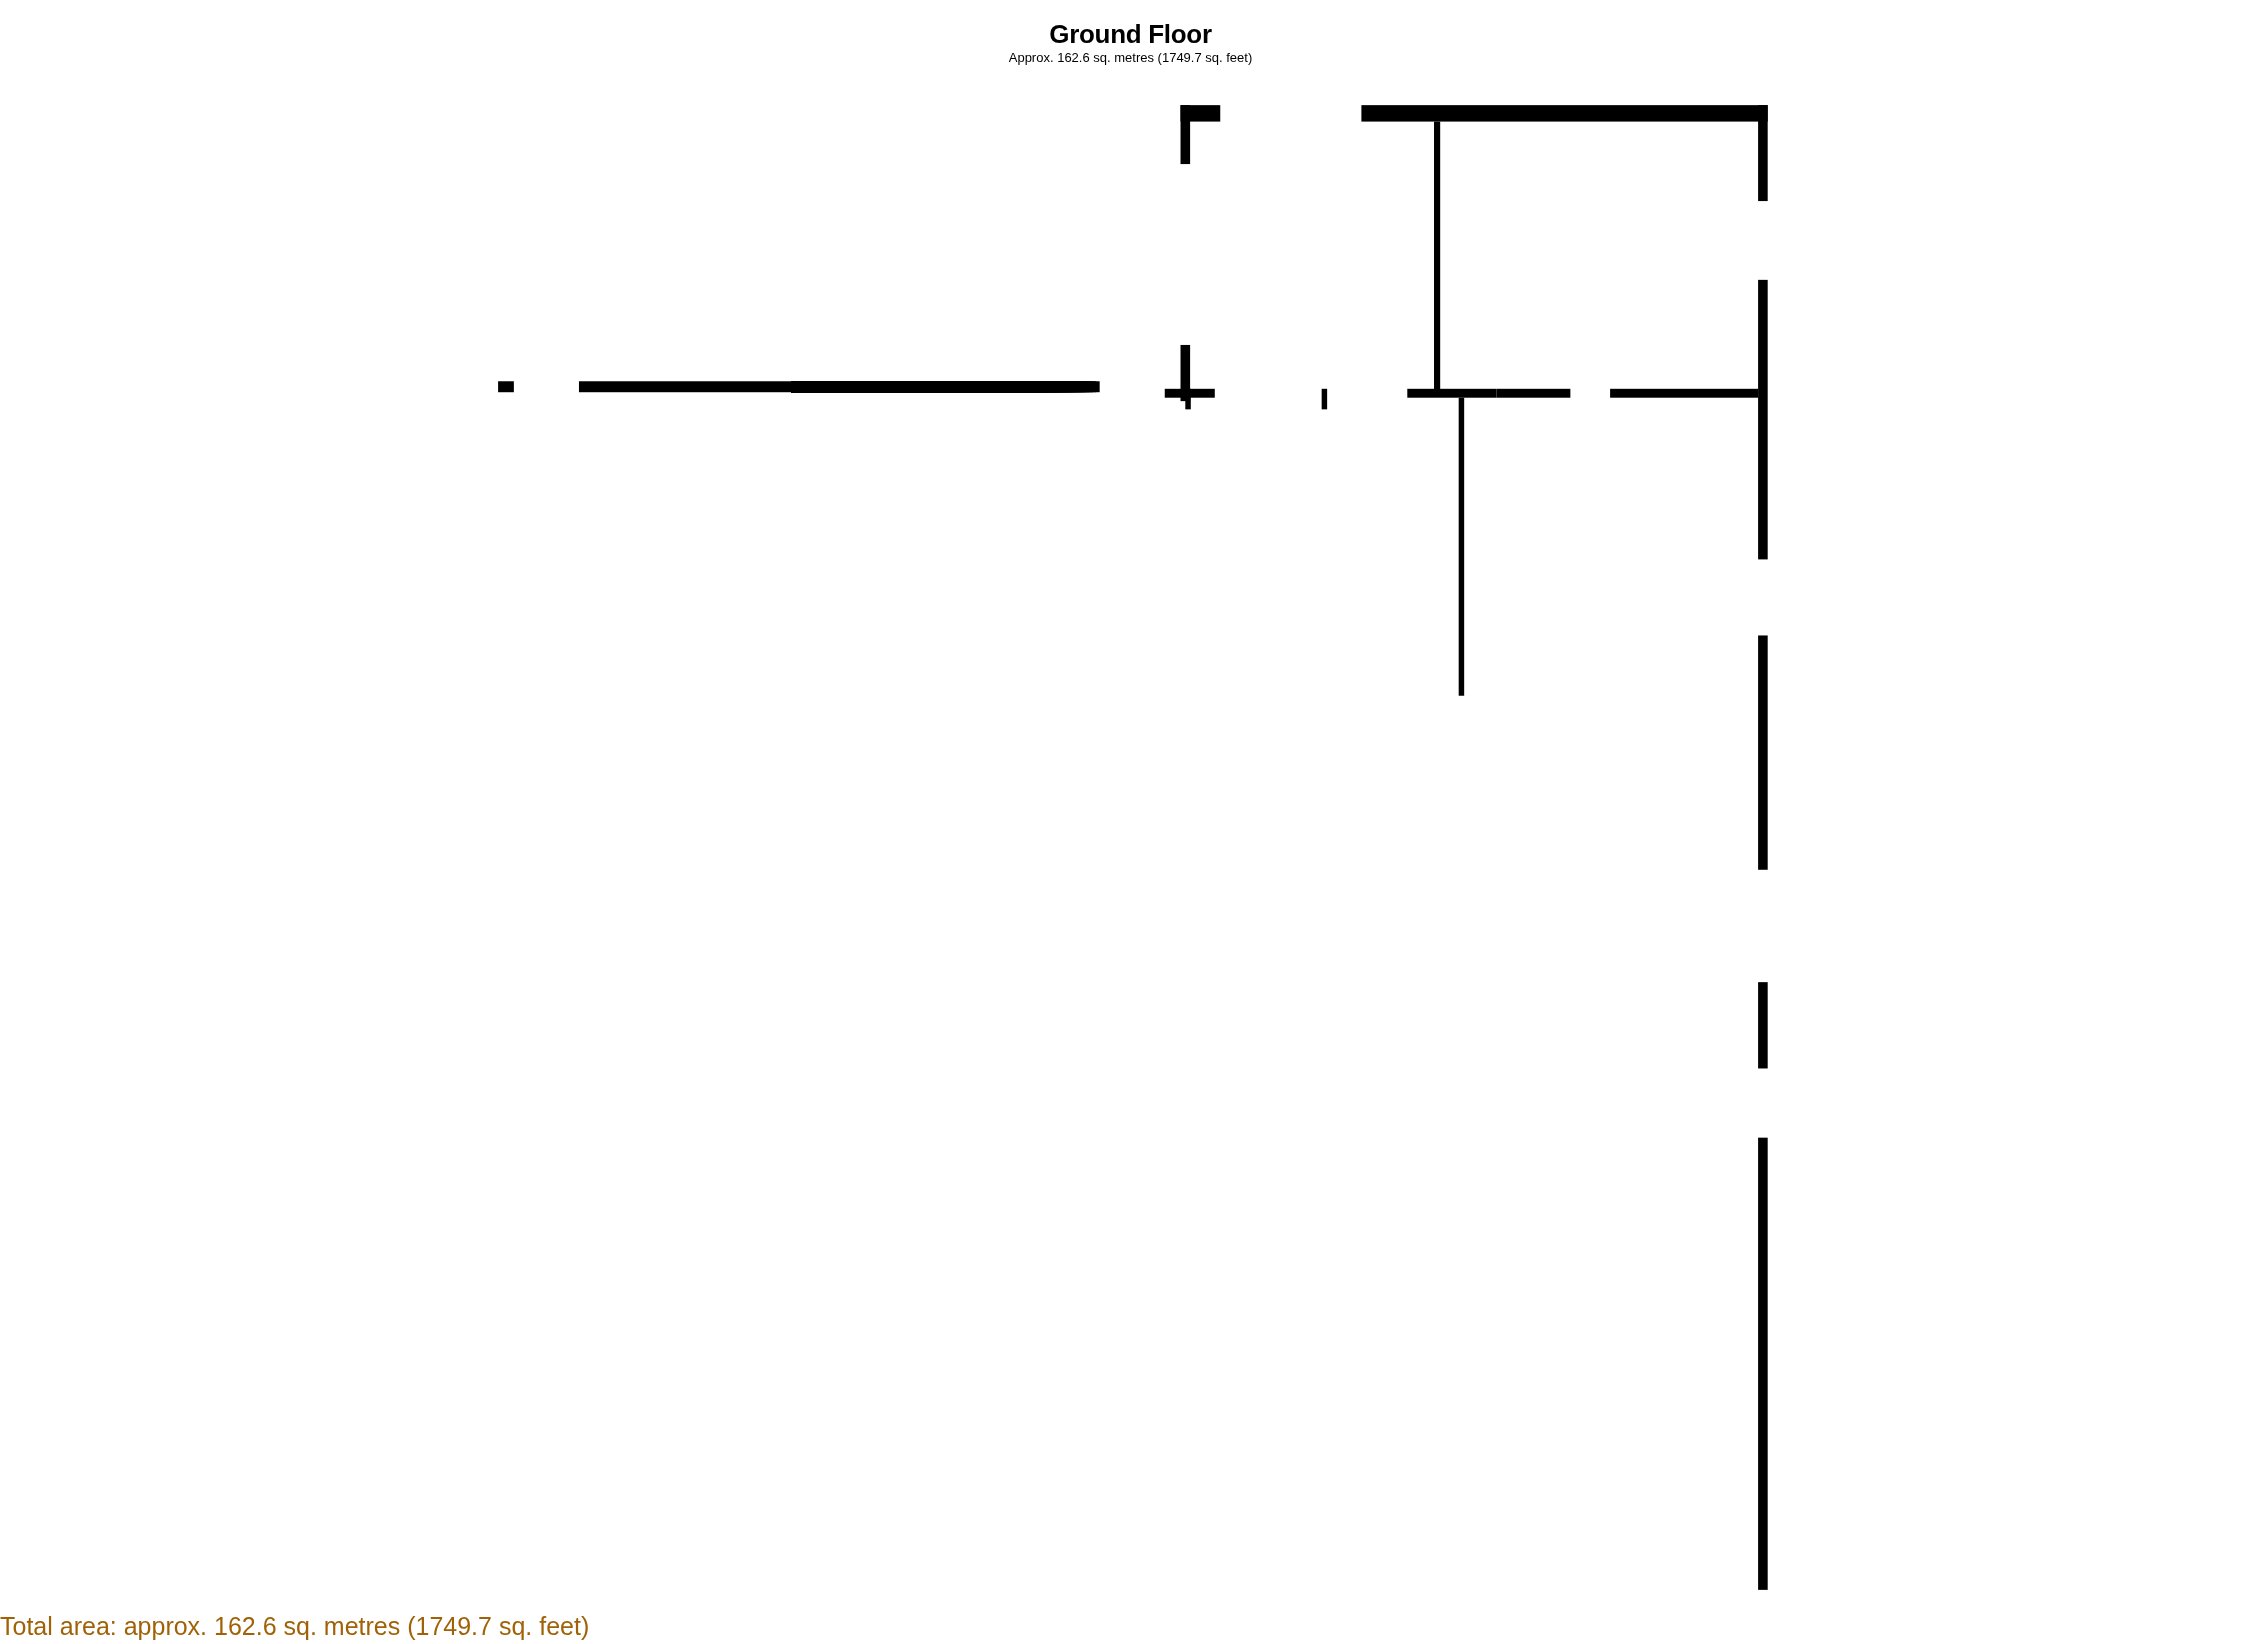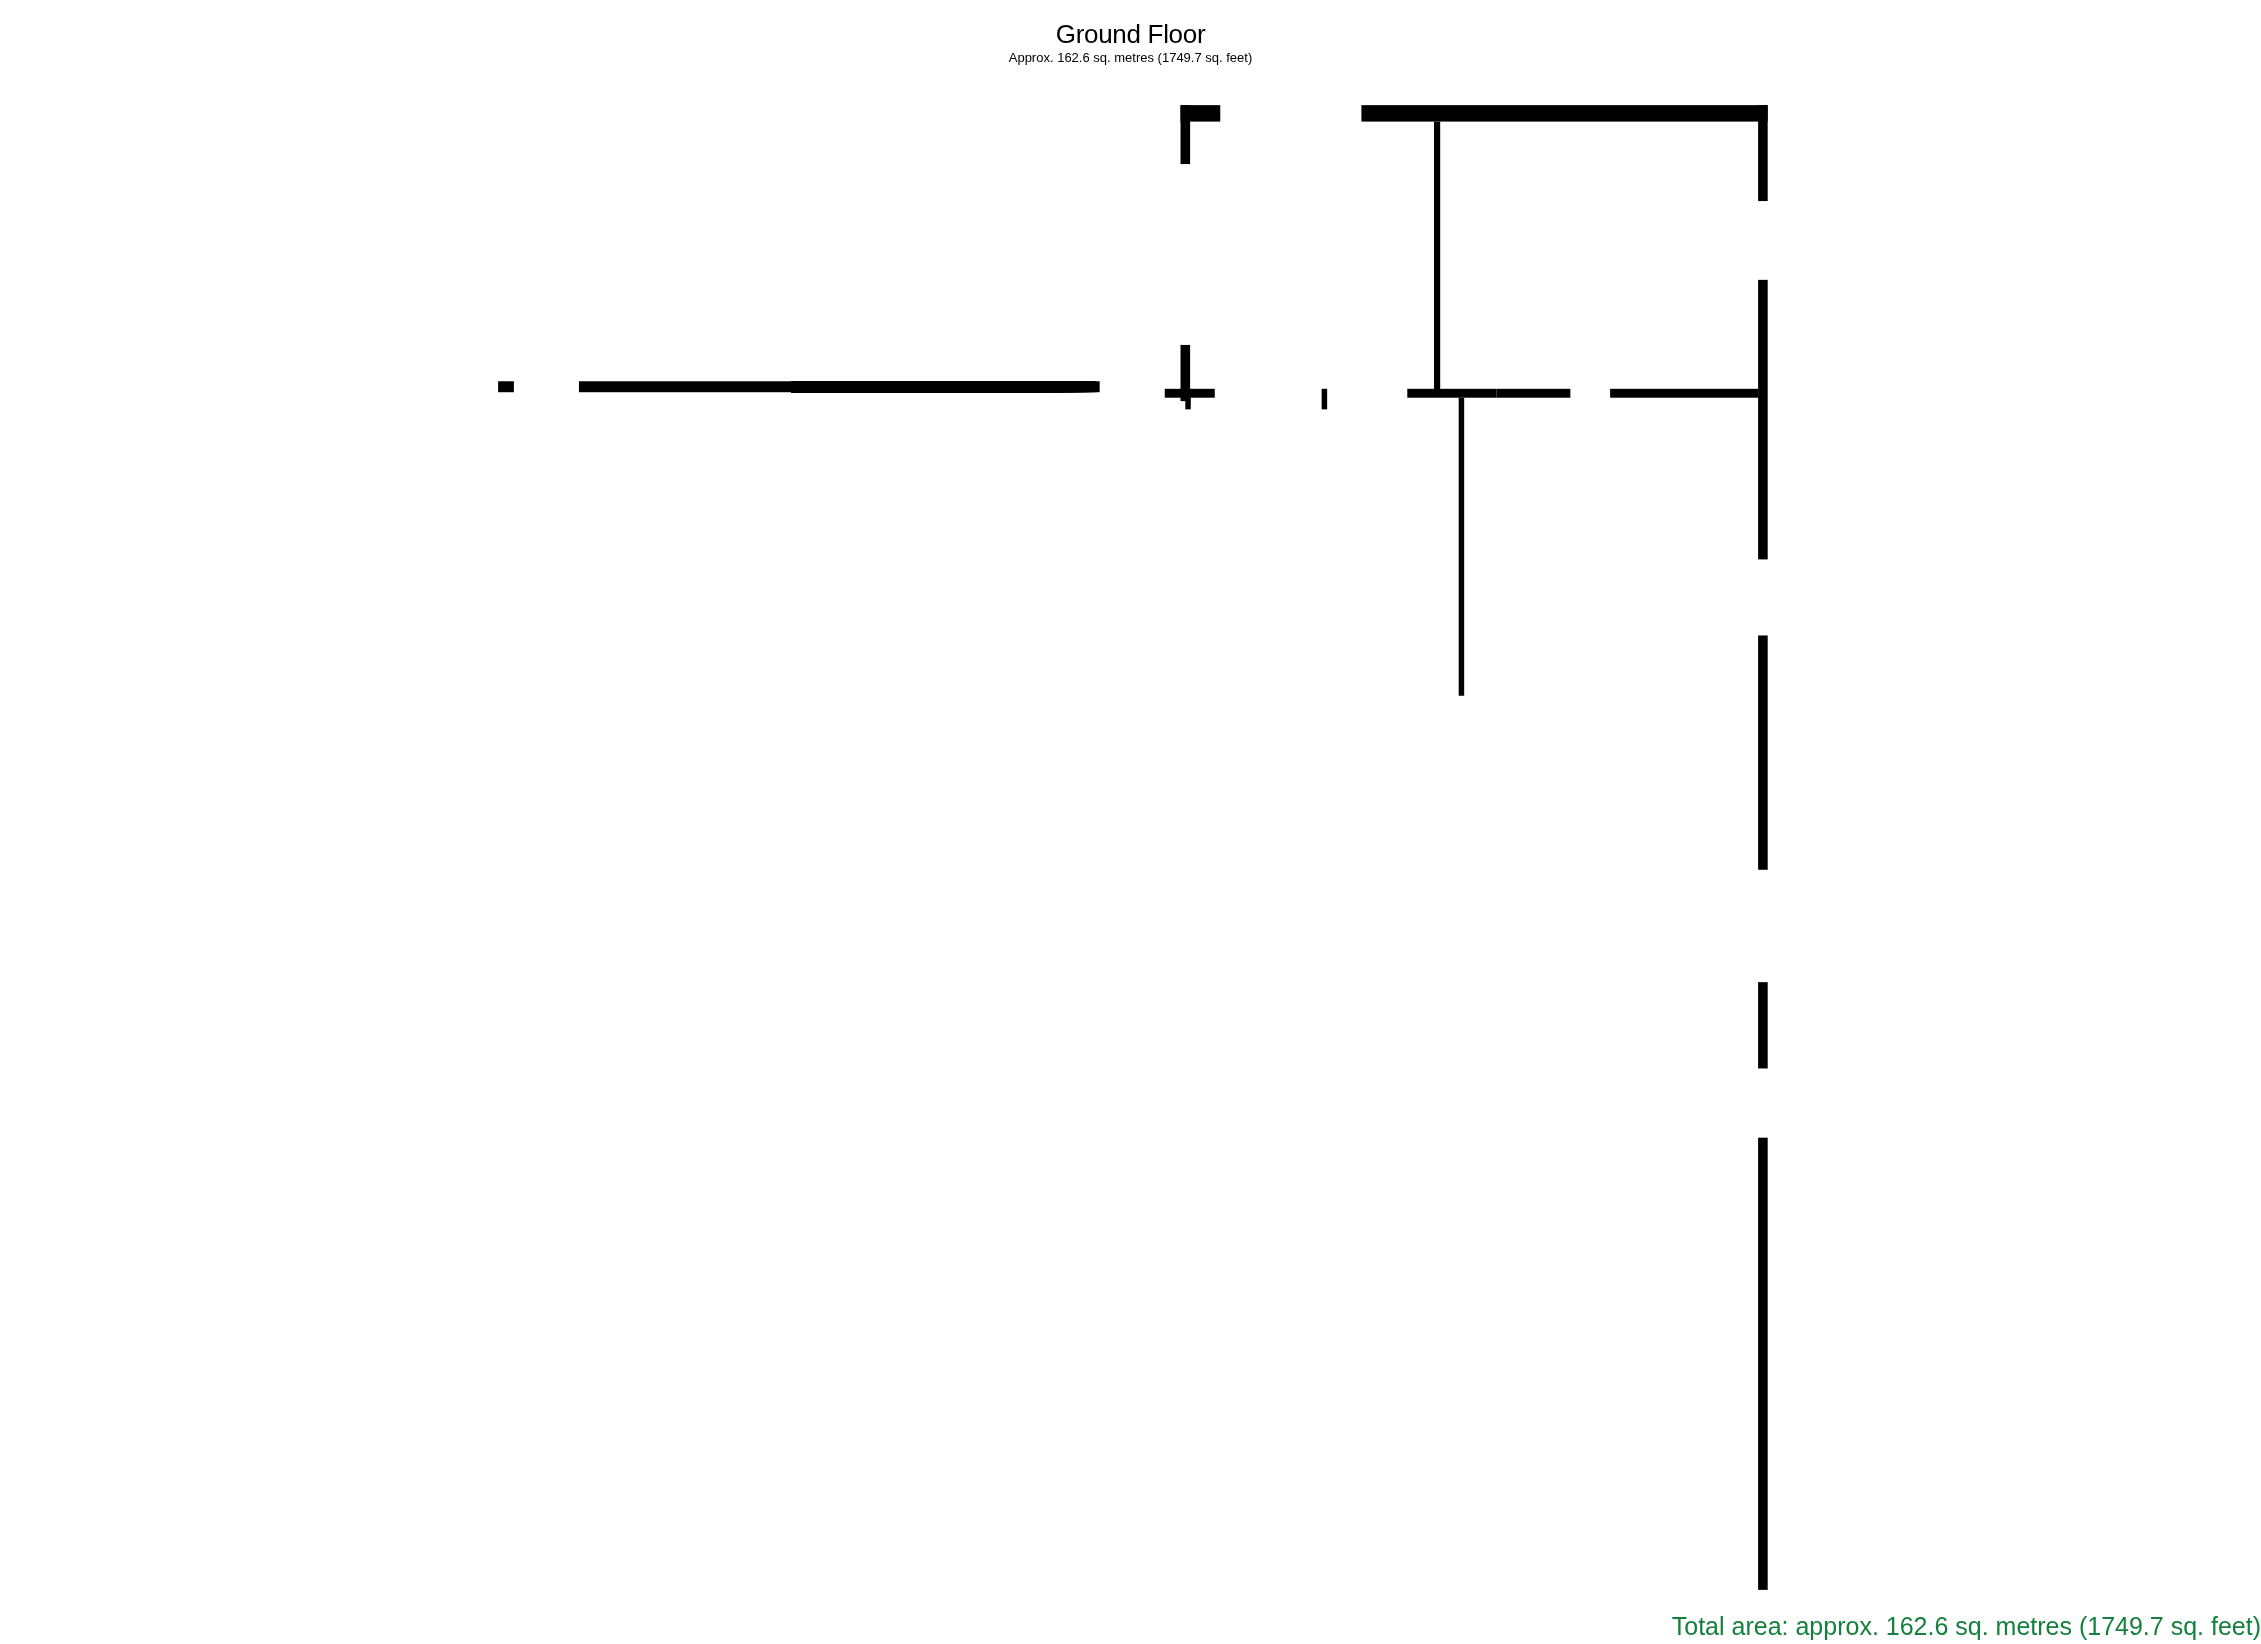--- a/index.html
+++ b/index.html
@@ -1,20 +1,20 @@
 <!DOCTYPE html>
 <html style="font-size:11px"><head>
 <meta charset="utf-8">
 <style>
   html, body { margin:0; padding:0; background:#ffffff; }
   body { width:2261px; height:1645px; position:relative; overflow:hidden; font-family:"Liberation Sans", sans-serif; }
   .title-block { position:absolute; left:0; top:19px; width:2261px; text-align:center; }
-  .title { font-family:"Liberation Sans", sans-serif; font-weight:normal; font-size:26px; color:#000; line-height:30px; letter-spacing:-0.3px; }
+  .title { font-family:"Liberation Sans", sans-serif; font-weight:bold; font-size:26px; color:#000; line-height:30px; letter-spacing:-0.3px; }
   .subtitle { font-family:"Liberation Sans", sans-serif; font-size:13px; color:#000; line-height:18px; }
-  .footer { position:absolute; left:0; top:1612px; width:2261px; text-align:right; font-family:"Liberation Sans", sans-serif; font-size:25px; color:#15803d; }
+  .footer { position:absolute; left:0; top:1612px; width:2261px; text-align:left; font-family:"Liberation Sans", sans-serif; font-size:25px; color:#a16207; }
   svg { position:absolute; left:0; top:0; }
   .wall { fill:#000; }
 </style>
 </head>
 <body>
 
 <div class="title-block">
   <div class="title">Ground Floor</div>
   <div class="subtitle">Approx. 162.6 sq. metres (1749.7 sq. feet)</div>
 </div>

